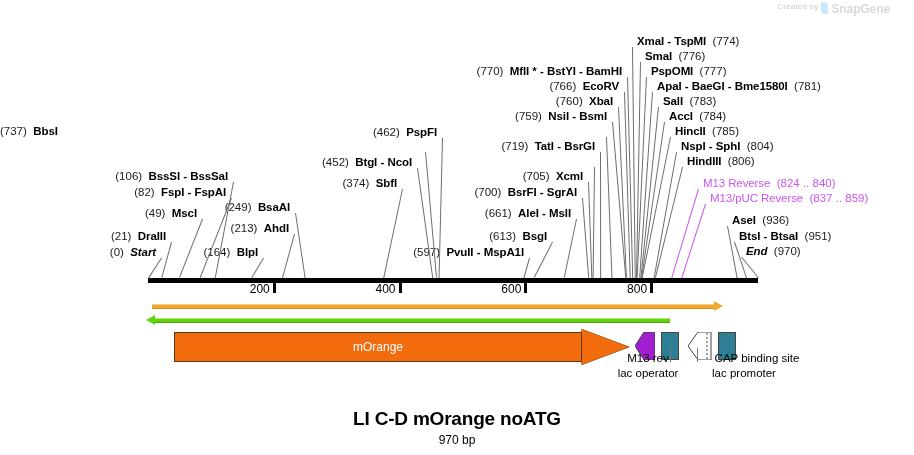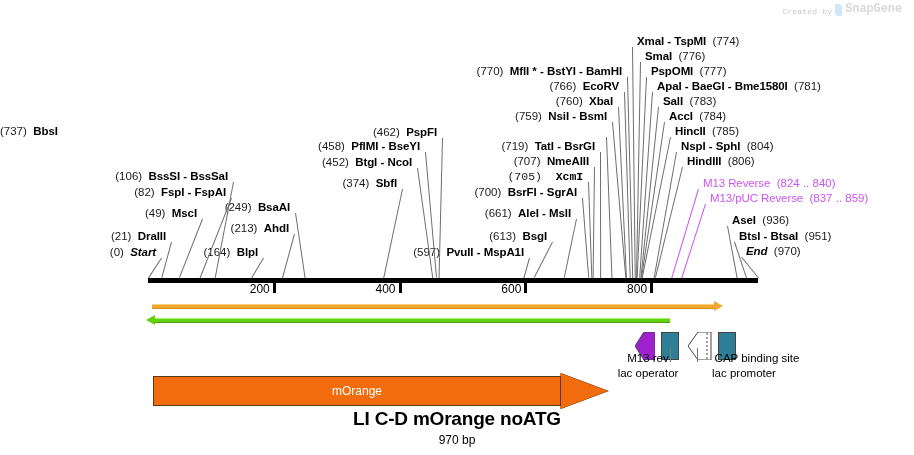--- a/index.html
+++ b/index.html
@@ -8,23 +8,23 @@
     background:#ffffff;
     font-family:"Liberation Sans", sans-serif;
     position:relative;
     overflow:hidden;
     -webkit-font-smoothing:antialiased;
   }
   .abs{position:absolute;}
 
   
   #watermark{
-    top:2px;right:12px;
-    display:flex;align-items:flex-end;gap:3px;
-    font-size:8px;color:#c9c9c9;letter-spacing:.2px;font-family:Liberation Mono, monospace;
+    top:2px;right:24px;
+    display:flex;align-items:flex-start;gap:3px;
+    font-size:8px;color:#c9c9c9;letter-spacing:.2px;
   }
   #watermark .sg-name{
     font-size:12px;color:#d9d9d9;font-weight:600;letter-spacing:-.1px;
   }
   #watermark .sg-mark{
     display:inline-block;width:7px;height:12px;
     background:#cfe7fb;
     border-radius:1px 4px 1px 4px;
   }
 
@@ -80,21 +80,21 @@
   #primer-green{left:155px;top:18px;width:515px;}
   #primer-green .shaft{background:#63d310;border-top:1px solid #a9f06a;border-bottom:1px solid #49a208;}
   #primer-green .arrow-head{
     left:-9px;top:-3.5px;
     border-top:5px solid transparent;border-bottom:5px solid transparent;
     border-right:9px solid #63d310;
   }
 
   
   #cds-mOrange{
-    left:153px;top:32px;height:44px;width:455px;margin-top:44px;
+    left:174px;top:32px;height:44px;width:455px;
   }
   #cds-mOrange .body{
     position:absolute;left:0;top:0;height:30px;width:408px;
     background:#f26c0d;border:1px solid #5a3a12;box-sizing:border-box;
     display:flex;align-items:center;justify-content:center;
   }
   #cds-mOrange .tip{
     position:absolute;left:407px;top:-3px;width:0;height:0;
     border-top:18px solid transparent;border-bottom:18px solid transparent;
     border-left:48px solid #f26c0d;
@@ -143,28 +143,26 @@
     <div class="site-row primer" style="top: 192px; left: 710px; text-align: left;"><span class="nm">M13/pUC Reverse</span>&nbsp;&nbsp;<span class="pos">(837 .. 859)</span></div>
     <div class="site-row" style="top: 214px; left: 732px; text-align: center;"><span class="nm">AseI</span>&nbsp;&nbsp;<span class="pos">(936)</span></div>
     <div class="site-row" style="top: 230px; left: 739px; text-align: left;"><span class="nm">BtsI</span><span class="sep"> - </span><span class="nm">BtsaI</span>&nbsp;&nbsp;<span class="pos">(951)</span></div>
     <div class="site-row" style="top: 245px; left: 746px; text-align: left;"><span class="nm ital">End</span>&nbsp;&nbsp;<span class="pos">(970)</span></div>
     <div class="site-row" style="top: 65px; left: 0px; width: 622px; text-align: right;"><span class="pos">(770)</span>&nbsp;&nbsp;<span class="nm">MflI *</span><span class="sep"> - </span><span class="nm">BstYI</span><span class="sep"> - </span><span class="nm">BamHI</span></div>
     <div class="site-row" style="top: 80px; left: 0px; width: 619px; text-align: right;"><span class="pos">(766)</span>&nbsp;&nbsp;<span class="nm">EcoRV</span></div>
     <div class="site-row" style="top: 95px; left: 0px; width: 613px; text-align: right;"><span class="pos">(760)</span>&nbsp;&nbsp;<span class="nm">XbaI</span></div>
     <div class="site-row" style="top: 110px; left: 0px; width: 607px; text-align: right;"><span class="pos">(759)</span>&nbsp;&nbsp;<span class="nm">NsiI</span><span class="sep"> - </span><span class="nm">BsmI</span></div>
     <div class="site-row" style="top: 125px; left: 0px; width: 601px; "><span class="pos">(737)</span>&nbsp;&nbsp;<span class="nm">BbsI</span></div>
     <div class="site-row" style="top: 140px; left: 0px; width: 595px; text-align: right;"><span class="pos">(719)</span>&nbsp;&nbsp;<span class="nm">TatI</span><span class="sep"> - </span><span class="nm">BsrGI</span></div>
-    <div class="site-row" style="top: 155px; left: 0px; width: 589px; text-align: right;"><span class="pos">(707)</span>&nbsp;&nbsp;<span class="nm">NmeAIII</span></div>
-    <div class="site-row" style="top: 170px; left: 0px; width: 583px; text-align: right; font-family: Liberation Mono, monospace;"><span class="pos">(705)</span>&nbsp;&nbsp;<span class="nm">XcmI</span></div>
+    <div class="site-row" style="top: 170px; left: 0px; width: 583px; text-align: right;"><span class="pos">(705)</span>&nbsp;&nbsp;<span class="nm">XcmI</span></div>
     <div class="site-row" style="top: 186px; left: 0px; width: 577px; text-align: right;"><span class="pos">(700)</span>&nbsp;&nbsp;<span class="nm">BsrFI</span><span class="sep"> - </span><span class="nm">SgrAI</span></div>
     <div class="site-row" style="top: 207px; left: 0px; width: 571px; text-align: right;"><span class="pos">(661)</span>&nbsp;&nbsp;<span class="nm">AleI</span><span class="sep"> - </span><span class="nm">MslI</span></div>
     <div class="site-row" style="top: 230px; left: 0px; width: 547px; text-align: right;"><span class="pos">(613)</span>&nbsp;&nbsp;<span class="nm">BsgI</span></div>
     <div class="site-row" style="top: 246px; left: 0px; width: 524px; text-align: right;"><span class="pos">(597)</span>&nbsp;&nbsp;<span class="nm">PvuII</span><span class="sep"> - </span><span class="nm">MspA1I</span></div>
     <div class="site-row" style="top: 126px; left: 0px; width: 437px; text-align: right;"><span class="pos">(462)</span>&nbsp;&nbsp;<span class="nm">PspFI</span></div>
-    <div class="site-row" style="top: 140px; left: 0px; width: 420px; text-align: right;"><span class="pos">(458)</span>&nbsp;&nbsp;<span class="nm">PflMI</span><span class="sep"> - </span><span class="nm">BseYI</span></div>
     <div class="site-row" style="top: 156px; left: 0px; width: 412px; text-align: right;"><span class="pos">(452)</span>&nbsp;&nbsp;<span class="nm">BtgI</span><span class="sep"> - </span><span class="nm">NcoI</span></div>
     <div class="site-row" style="top: 177px; left: 0px; width: 397px; text-align: right;"><span class="pos">(374)</span>&nbsp;&nbsp;<span class="nm">SbfI</span></div>
     <div class="site-row" style="top: 170px; left: 0px; width: 228px; text-align: right;"><span class="pos">(106)</span>&nbsp;&nbsp;<span class="nm">BssSI</span><span class="sep"> - </span><span class="nm">BssSaI</span></div>
     <div class="site-row" style="top: 186px; left: 0px; width: 226px; text-align: right;"><span class="pos">(82)</span>&nbsp;&nbsp;<span class="nm">FspI</span><span class="sep"> - </span><span class="nm">FspAI</span></div>
     <div class="site-row" style="top: 207px; left: 0px; width: 197px; text-align: right;"><span class="pos">(49)</span>&nbsp;&nbsp;<span class="nm">MscI</span></div>
     <div class="site-row" style="top: 230px; left: 0px; width: 166px; text-align: right;"><span class="pos">(21)</span>&nbsp;&nbsp;<span class="nm">DraIII</span></div>
     <div class="site-row" style="top: 246px; left: 0px; width: 156px; text-align: right;"><span class="pos">(0)</span>&nbsp;&nbsp;<span class="nm ital">Start</span></div>
     <div class="site-row" style="top: 246px; left: 0px; width: 258px; text-align: right;"><span class="pos">(164)</span>&nbsp;&nbsp;<span class="nm">BlpI</span></div>
     <div class="site-row" style="top: 222px; left: 0px; width: 289px; text-align: right;"><span class="pos">(213)</span>&nbsp;&nbsp;<span class="nm">AhdI</span></div>
     <div class="site-row" style="top: 201px; left: 0px; width: 290px; text-align: right;"><span class="pos">(249)</span>&nbsp;&nbsp;<span class="nm">BsaAI</span></div>

